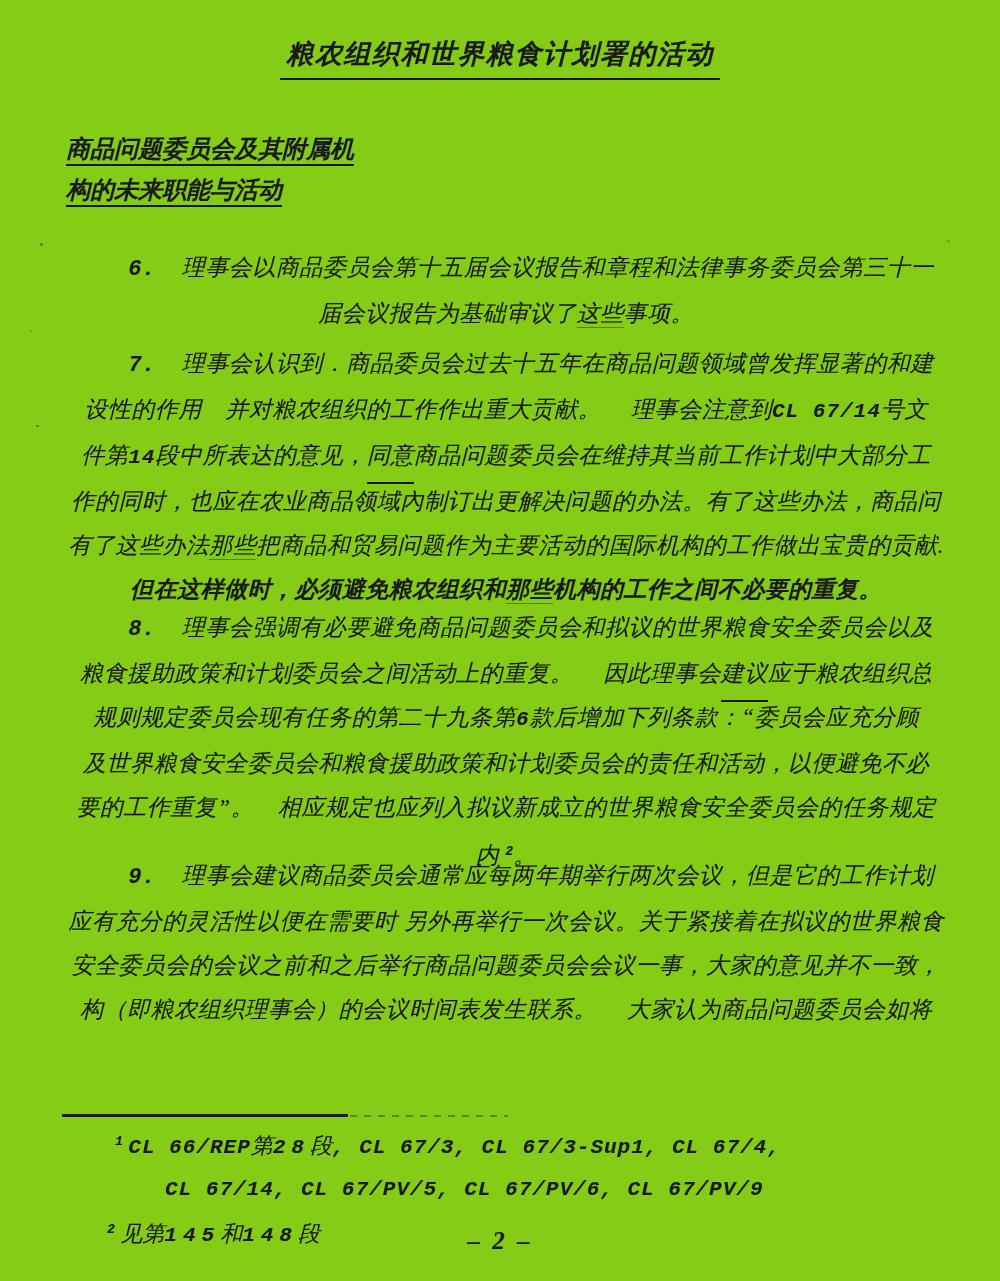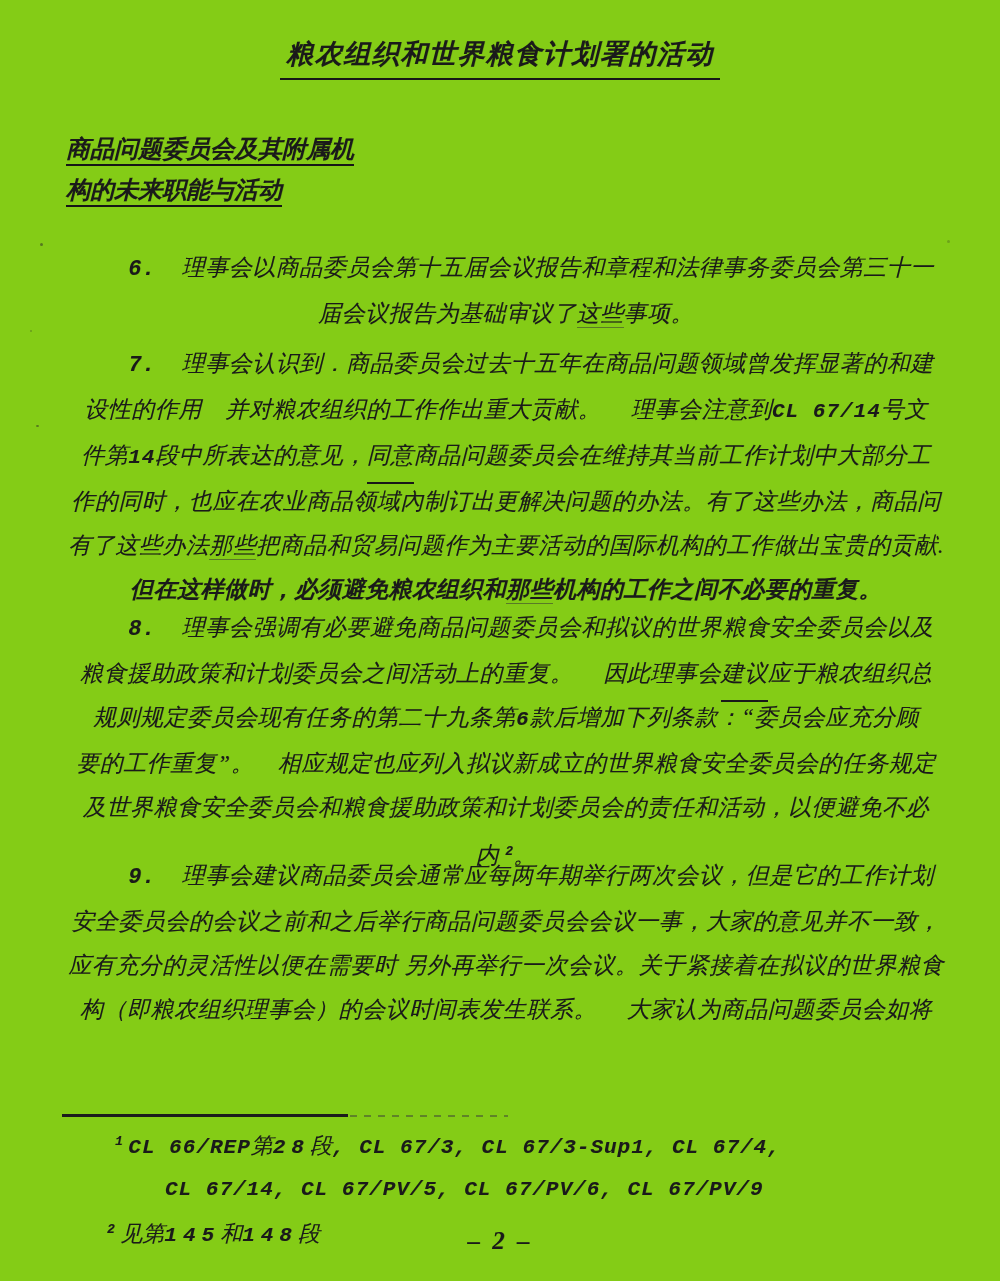--- a/index.html
+++ b/index.html
@@ -83,28 +83,28 @@
       <div class="line"><span>设性的作用　并对粮农组织的工作作出重大贡献。　 理事会注意到</span><span class="lat">CL 67/14</span><span>号文</span></div>
       <div class="line"><span>件第</span><span class="lat">14</span><span>段中所表达的意见，</span><span class="u">同意</span><span>商品问题委员会在维持其当前工作计划中大部分工</span></div>
       <div class="line"><span>作的同时，也应在农业商品领域內制订出更解决问题的办法。有了这些办法，商品问</span></div>
       <div class="line"><span>有了这些办法</span><span class="uf">那些</span><span>把商品和贸易问题作为主要活动的国际机构的工作做出宝贵的贡献.</span></div>
       <div class="line b"><span>但在这样做时，必须避免粮农组织和</span><span class="uf">那些</span><span>机构的工作之间不必要的重复。</span></div>
     </div>
   <div class="para p8">
       <div class="line"><span class="pnum">8.</span><span>理事会强调有必要避免商品问题委员会和拟议的世界粮食安全委员会以及</span></div>
       <div class="line"><span>粮食援助政策和计划委员会之间活动上的重复。　 因此理事会</span><span class="u">建议</span><span>应于粮农组织总</span></div>
       <div class="line"><span>规则规定委员会现有任务的第二十九条第</span><span class="lat">6</span><span>款后增加下列条款：“委员会应充分顾</span></div>
+      <div class="line"><span>及世界粮食安全委员会和粮食援助政策和计划委员会的责任和活动，以便避免不必</span></div>
       <div class="line"><span>要的工作重复”。　相应规定也应列入拟议新成立的世界粮食安全委员会的任务规定</span></div>
-      <div class="line"><span>及世界粮食安全委员会和粮食援助政策和计划委员会的责任和活动，以便避免不必</span></div>
       <div class="line"><span>内 </span><span class="sup">2</span><span>。</span></div>
     </div>
   <div class="para p9">
       <div class="line"><span class="pnum">9.</span><span>理事会建议商品委员会通常应每两年期举行两次会议，但是它的工作计划</span></div>
+      <div class="line"><span>应有充分的灵活性以便在需要时 另外再举行一次会议。关于紧接着在拟议的世界粮食</span></div>
       <div class="line"><span>安全委员会的会议之前和之后举行商品问题委员会会议一事，大家的意见并不一致，</span></div>
-      <div class="line"><span>应有充分的灵活性以便在需要时 另外再举行一次会议。关于紧接着在拟议的世界粮食</span></div>
       <div class="line"><span>构（即粮农组织理事会）的会议时间表发生联系。　 大家认为商品问题委员会如将</span></div>
     </div>
 
   <div class="fn-rule"></div>
   <div class="fn-rule2"></div>
   <div class="footnotes">
       <div class="line fn1a"><span class="sup">1</span><span> </span><span class="lat">CL 66/REP</span><span>第</span><span class="num-sp">28</span><span>段</span><span class="lat">, CL 67/3, CL 67/3-Sup1, CL 67/4,</span></div>
       <div class="line fn1b"><span class="lat">CL 67/14, CL 67/PV/5, CL 67/PV/6, CL 67/PV/9</span></div>
       <div class="line fn2"><span class="sup">2</span><span> 见第</span><span class="num-sp">145</span><span>和</span><span class="num-sp">148</span><span>段</span></div>
     </div>

